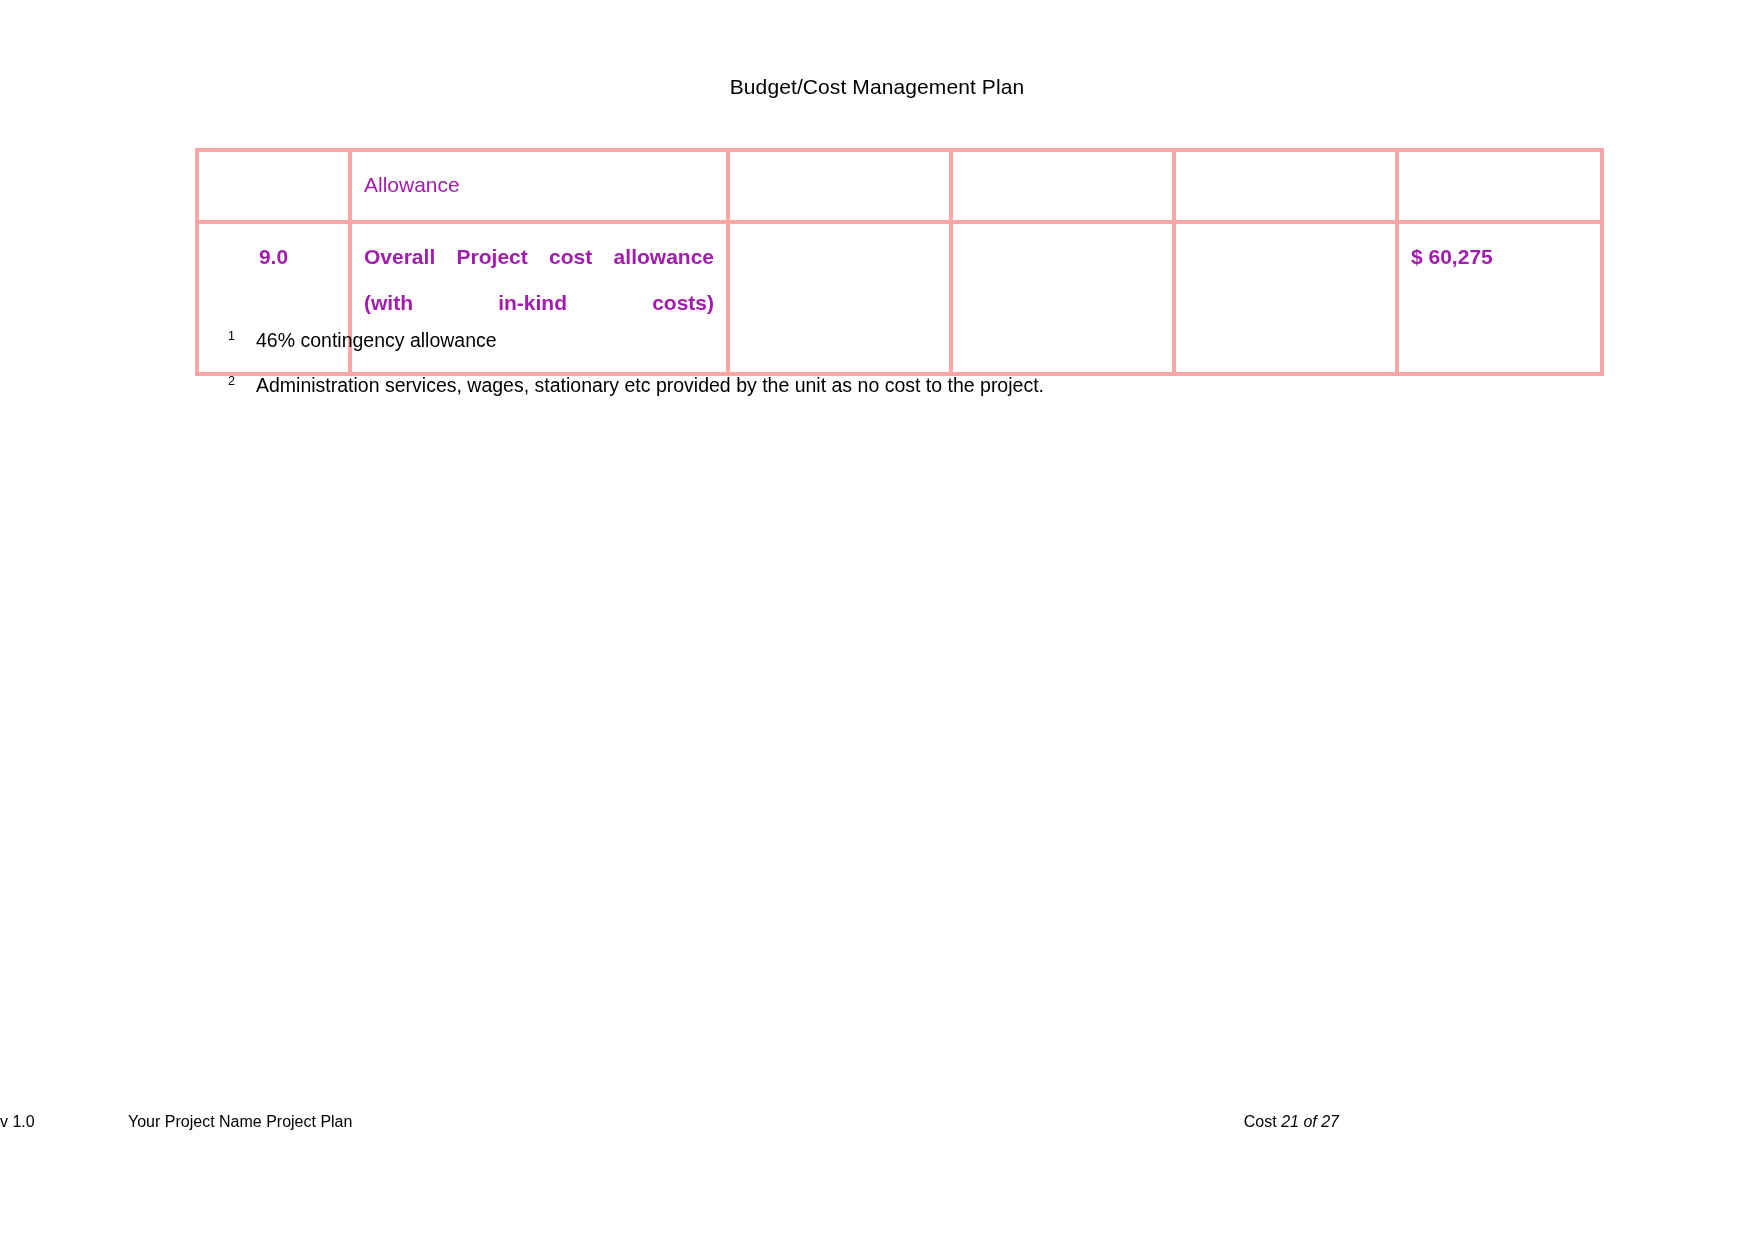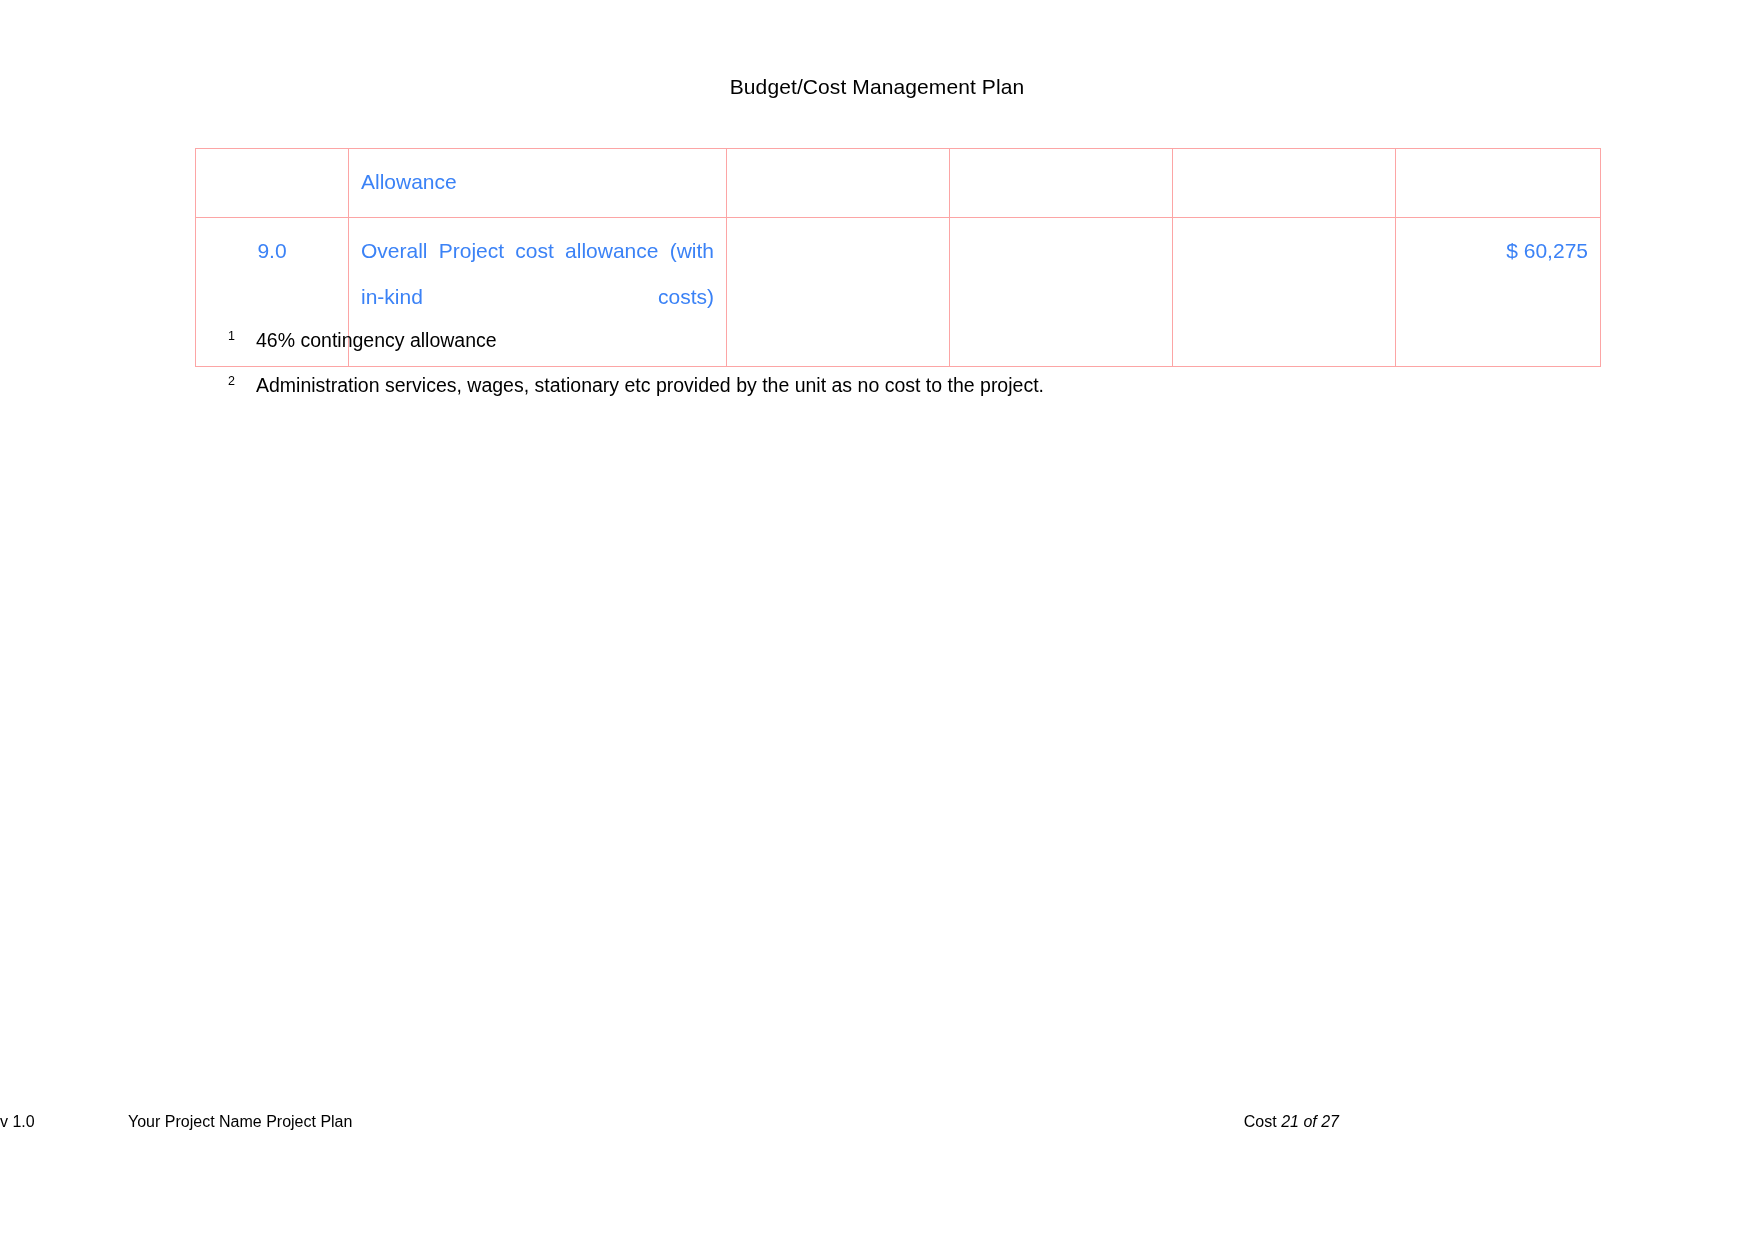--- a/index.html
+++ b/index.html
@@ -44,26 +44,26 @@
     top: 148px;
     left: 195px;
     width: 1405px;
   }
   table.budget {
     border-collapse: collapse;
     table-layout: fixed;
     width: 1405px;
   }
   table.budget td {
-    border: 1px solid #fca5a5;
+    border: 4px solid #fca5a5;
     vertical-align: top;
     padding: 10px 12px 10px 12px;
     font-size: 21px;
     line-height: 46px;
-    color: #3b82f6;
+    color: #a21caf;
   }
   
   col.c1 { width: 153px; }
   col.c2 { width: 378px; }
   col.c3 { width: 223px; }
   col.c4 { width: 223px; }
   col.c5 { width: 223px; }
   col.c6 { width: 205px; }
 
   td.num {
@@ -73,26 +73,26 @@
     text-align: justify;
     text-align-last: justify;
     padding-left: 22px;
     padding-right: 14px;
   }
   td.desc.plain {
     text-align: left;
     text-align-last: left;
   }
   td.money {
-    text-align: right;
+    text-align: left;
     padding-right: 20px;
   }
 
   .row-head td { height: 48px; }
-  .row-body td { height: 128px; }
+  .row-body td { height: 128px; font-weight: bold; }
 
   .cell-text {
     display: block;
   }
 
   
   .footnotes {
     position: absolute;
     top: 326px;
     left: 228px;

